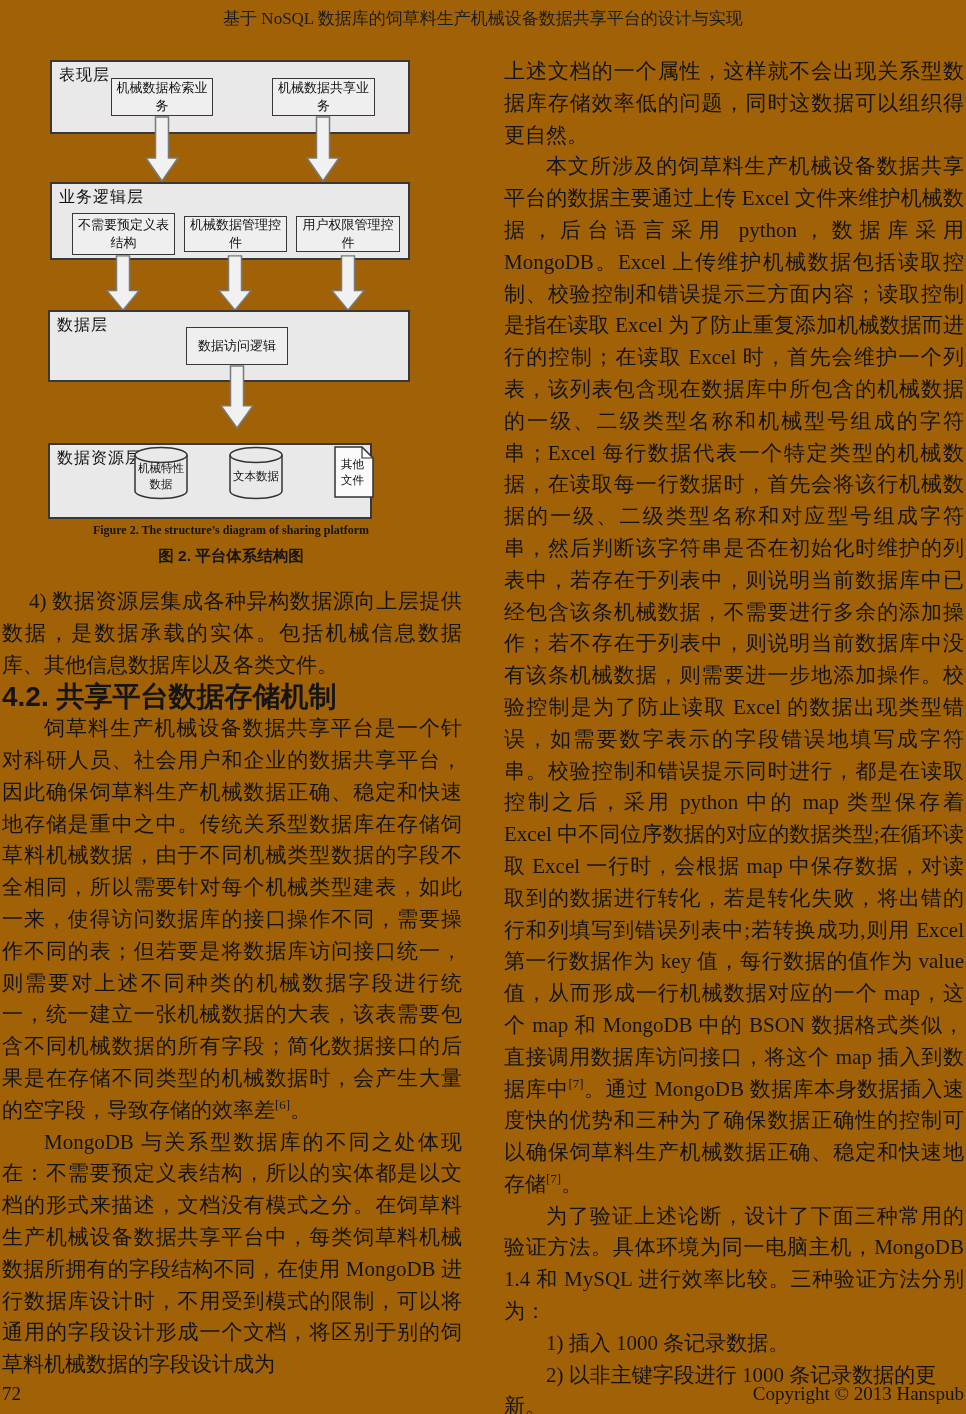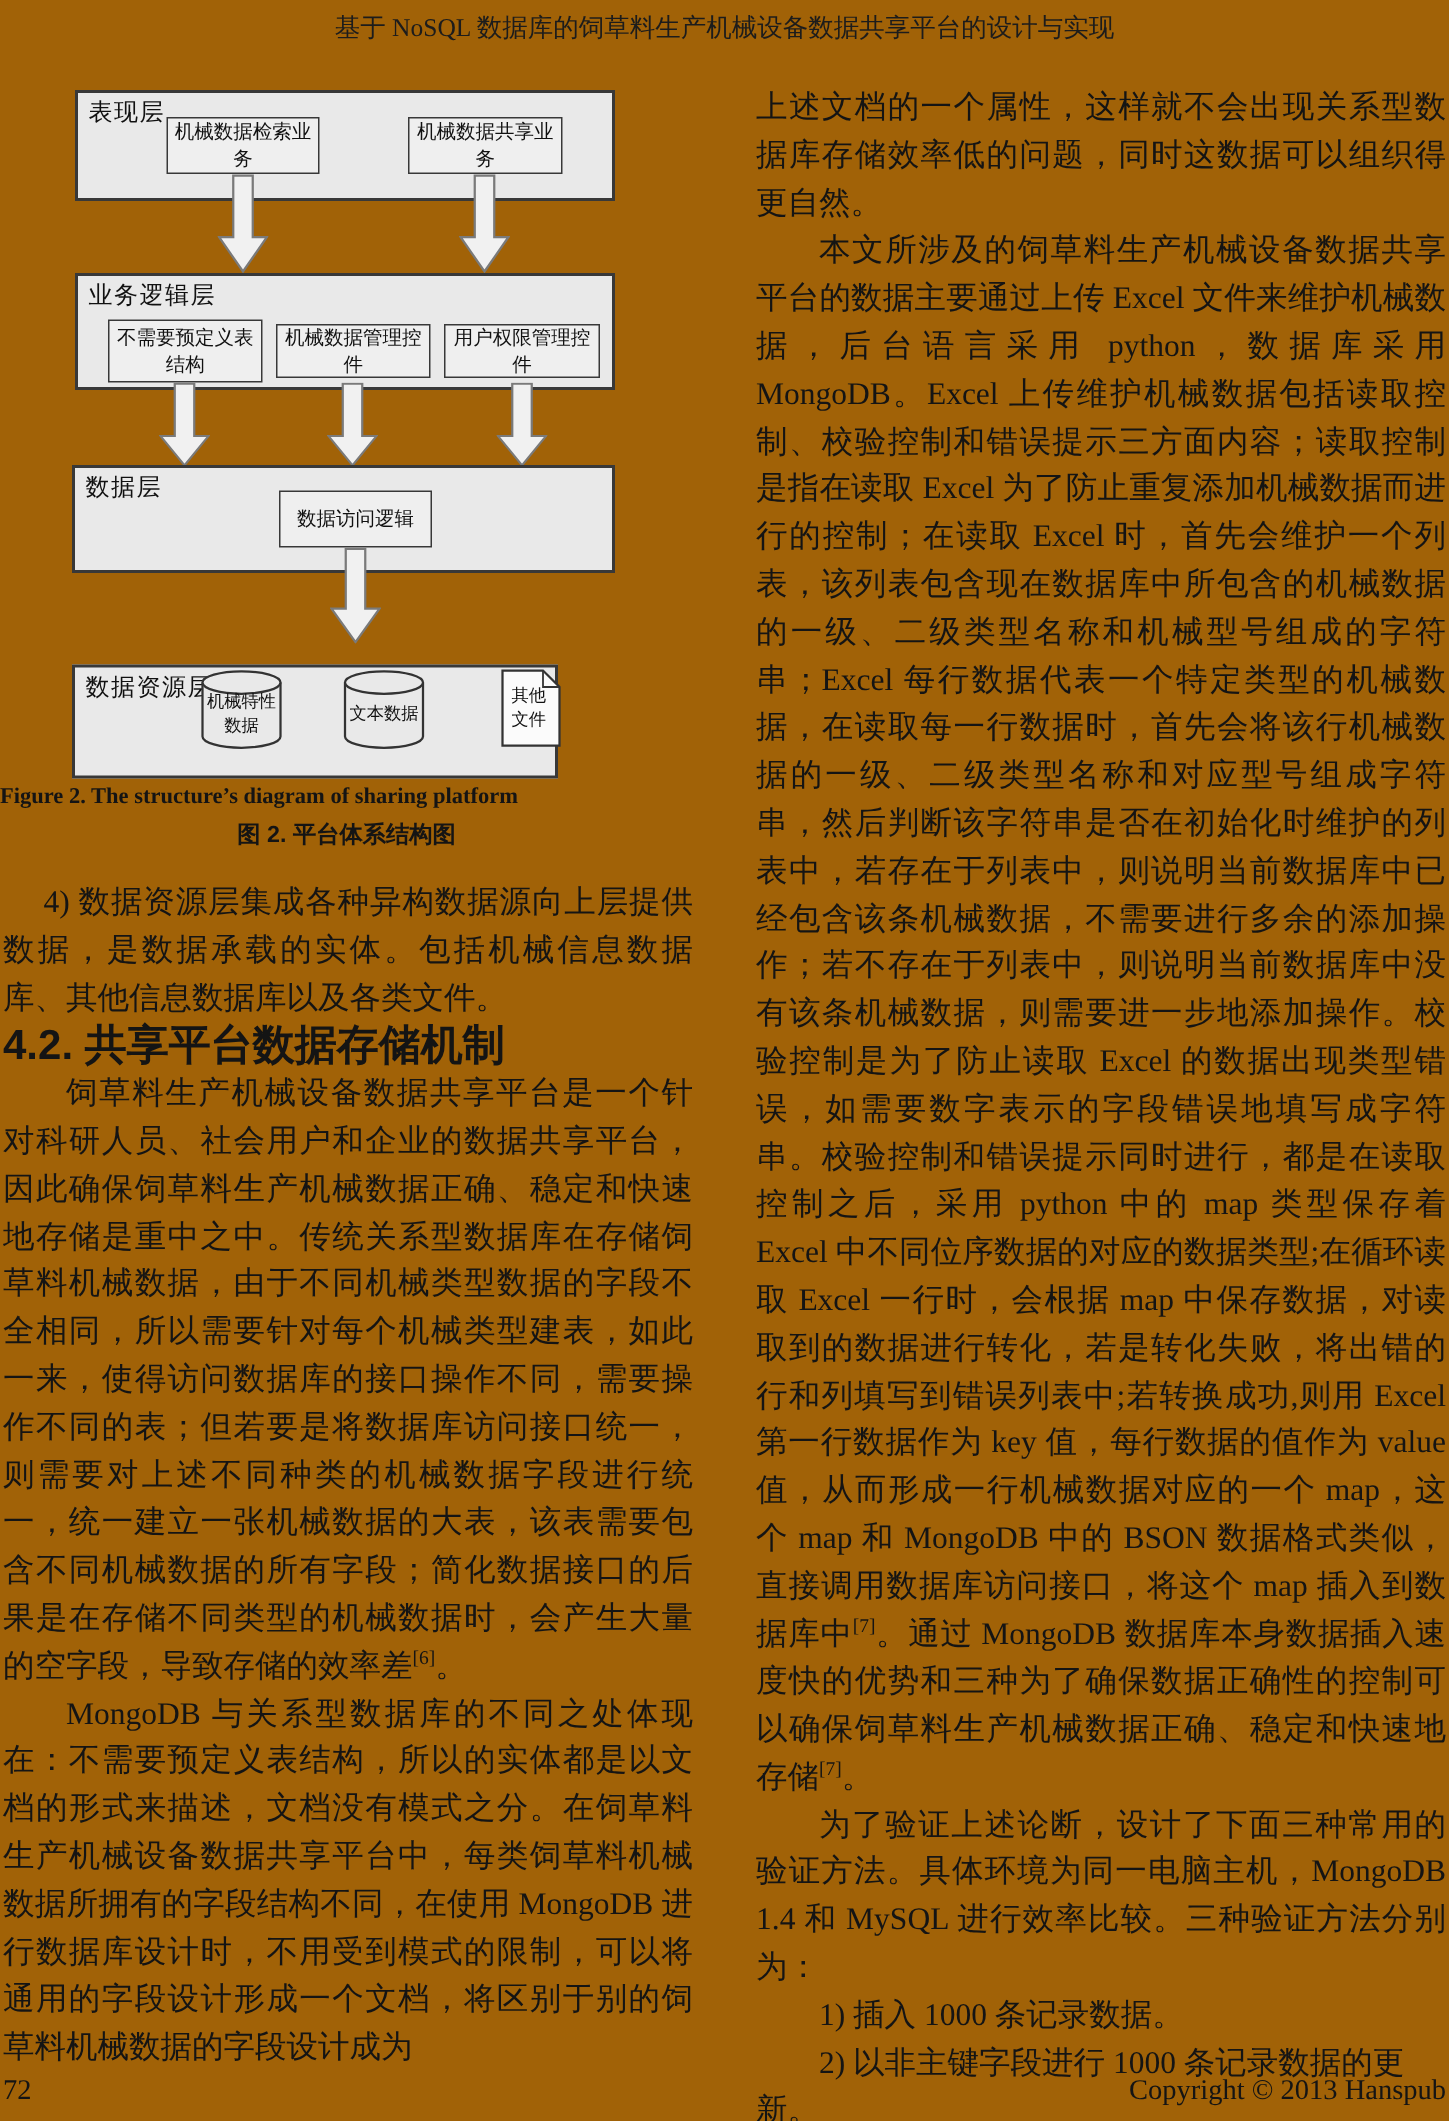--- a/index.html
+++ b/index.html
@@ -38,22 +38,22 @@
     font-size:11.5px; line-height:1.35; padding-top:8px; color:#111;
   }
   .doc { position:absolute; }
   .doc svg { display:block; width:100%; height:100%; }
   .doc-label {
     position:absolute; left:7px; right:0; top:0; bottom:0; display:flex;
     align-items:center; text-align:left; font-size:11.5px; line-height:1.4;
     color:#111; width:26px;
   }
   .cap-en {
-    position:absolute; top:523px; left:0; width:462px; text-align:left;
-    font-weight:bold; font-size:15px;
+    position:absolute; top:523px; left:0; width:462px; text-align:center;
+    font-weight:bold; font-size:12px;
   }
   .cap-zh {
     position:absolute; top:546px; left:0; width:462px; text-align:center;
     font-weight:bold; font-size:15.5px;
     font-family:"Liberation Sans","DejaVu Sans",sans-serif;
   }
   
   .body-col {
     position:absolute; width:460px; font-size:21px; line-height:31.8px;
     text-align:justify; color:#141414;

